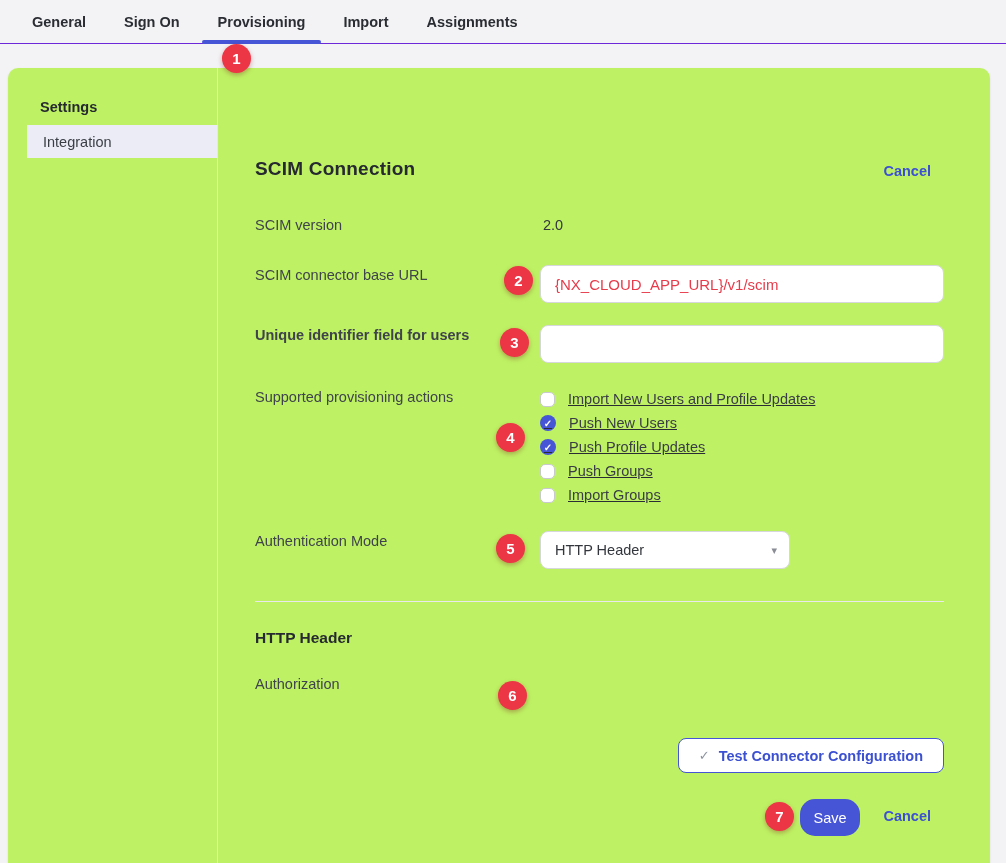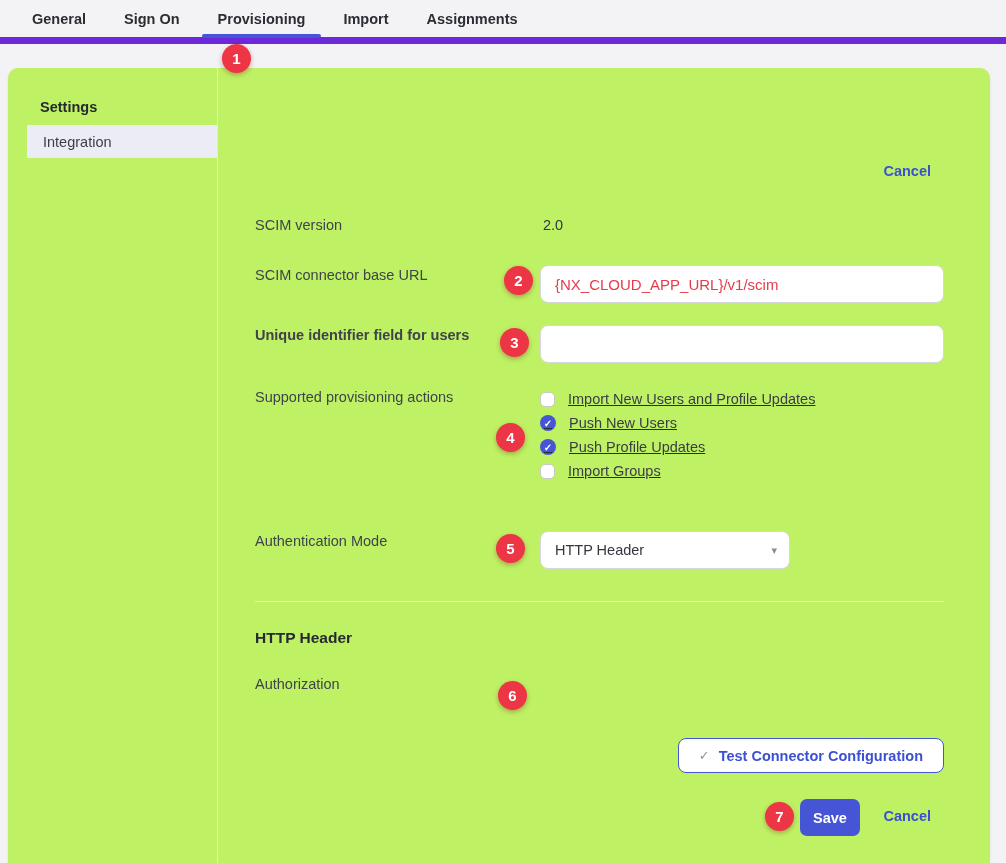--- a/index.html
+++ b/index.html
@@ -7,21 +7,21 @@
   .page {
     position:relative; width:1006px; height:863px; overflow:hidden;
     background:#f3f3f5;
     font-family:"Liberation Sans", sans-serif;
     color:#2a2d33;
   }
   
   .tab-bar {
     position:absolute; top:0; left:0; right:0; height:44px;
     display:flex; align-items:stretch; padding-left:16px;
-    border-bottom:7px solid #6d28d9; background:#f3f3f5; z-index:2;
+    border-bottom:1px solid #6d28d9; background:#f3f3f5; z-index:2;
   }
   .tab {
     position:relative; display:flex; align-items:center;
     padding:0 16px; margin-right:6px;
     font-size:14.5px; font-weight:700; color:#2a2d33; cursor:pointer;
   }
   .tab.active::after {
     content:""; position:absolute; left:0; right:0; bottom:-1px; height:4px;
     background:var(--accent,#4655d6); border-radius:3px;
   }
@@ -101,23 +101,23 @@
   .test-btn {
     position:absolute; top:670px; right:0; height:35px; padding:0 20px;
     background:#fff; border:1px solid var(--accent,#4655d6); border-radius:8px;
     display:flex; align-items:center; cursor:pointer;
     font-size:14.5px; font-weight:700; color:var(--link,#3c50d2);
   }
   .test-btn .check-icon { color:#8e93a0; font-weight:400; font-size:13px; margin-right:9px; }
 
   .save-btn {
     position:absolute; top:731px; left:545px; width:60px; height:37px;
-    background:var(--accent,#4655d6); border:none; border-radius:7px;
+    background:var(--accent,#4655d6); border:none; border-radius:15px;
     color:#fff; font-family:"Liberation Sans",sans-serif;
-    font-size:14.5px; font-weight:700; cursor:pointer;
+    font-size:14.5px; font-weight:400; cursor:pointer;
   }
   .cancel-bottom { top:740px; right:13px; }
 
   
   .badge {
     position:absolute; width:29px; height:29px; border-radius:50%;
     background:var(--badge-red,#ec3545); color:#fff;
     display:flex; align-items:center; justify-content:center;
     font-size:15px; font-weight:700;
     box-shadow:0 2px 5px rgba(120,20,30,.35); z-index:20;
@@ -143,20 +143,21 @@
 
     <div class="sidebar">
       <div class="sidebar-heading">Settings</div>
       <div class="sidebar-item">
         <span>Integration</span>
       </div>
     </div>
 
     <div class="main-content">
 
+      <div class="abs page-title">SCIM Connection</div>
       <a class="abs link cancel-top">Cancel</a>
 
       <div class="abs lbl" style="top:149px;left:0;">SCIM version</div>
       <div class="abs val" style="top:149px;left:288px;">2.0</div>
 
       <div class="abs lbl" style="top:199px;left:0;">SCIM connector base URL</div>
       <input class="text-input url-input" style="top: 197px;" value="{NX_CLOUD_APP_URL}/v1/scim">
 
       <div class="abs lbl" style="top:259px;left:0;font-weight:bold;">Unique identifier field for users</div>
       <input class="text-input" style="top: 257px;" value="">
@@ -167,20 +168,24 @@
             <span class="checkbox"></span>
             <span class="check-label">Import New Users and Profile Updates</span>
           </label>
           <label class="check-row">
             <span class="checkbox checked">✓</span>
             <span class="check-label">Push New Users</span>
           </label>
           <label class="check-row">
             <span class="checkbox checked">✓</span>
             <span class="check-label">Push Profile Updates</span>
+          </label>
+          <label class="check-row">
+            <span class="checkbox"></span>
+            <span class="check-label">Push Groups</span>
           </label>
           <label class="check-row">
             <span class="checkbox"></span>
             <span class="check-label">Import Groups</span>
           </label>
         </div>
 
       <div class="abs lbl" style="top:465px;left:0;">Authentication Mode</div>
       <div class="select">
         <span>HTTP Header</span>

